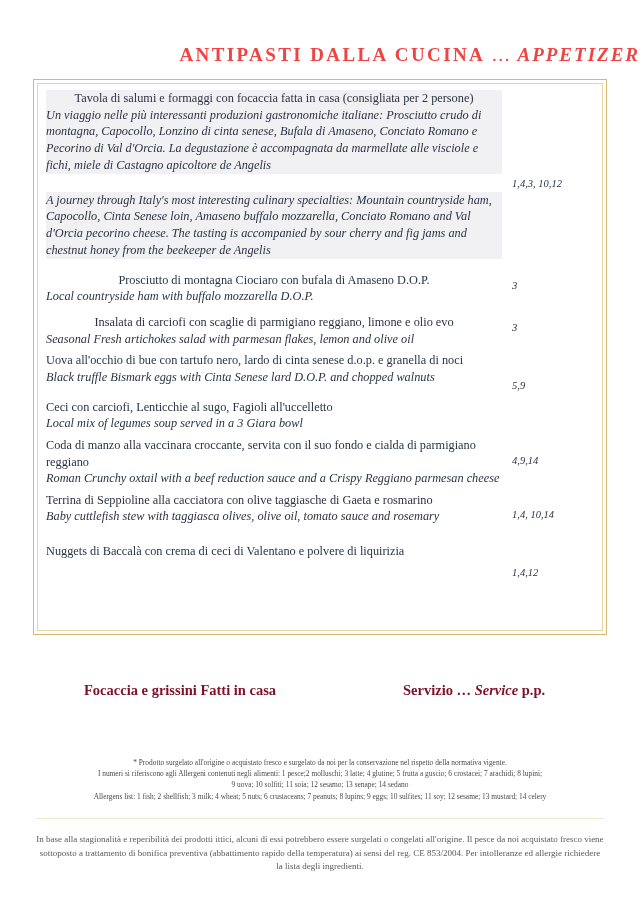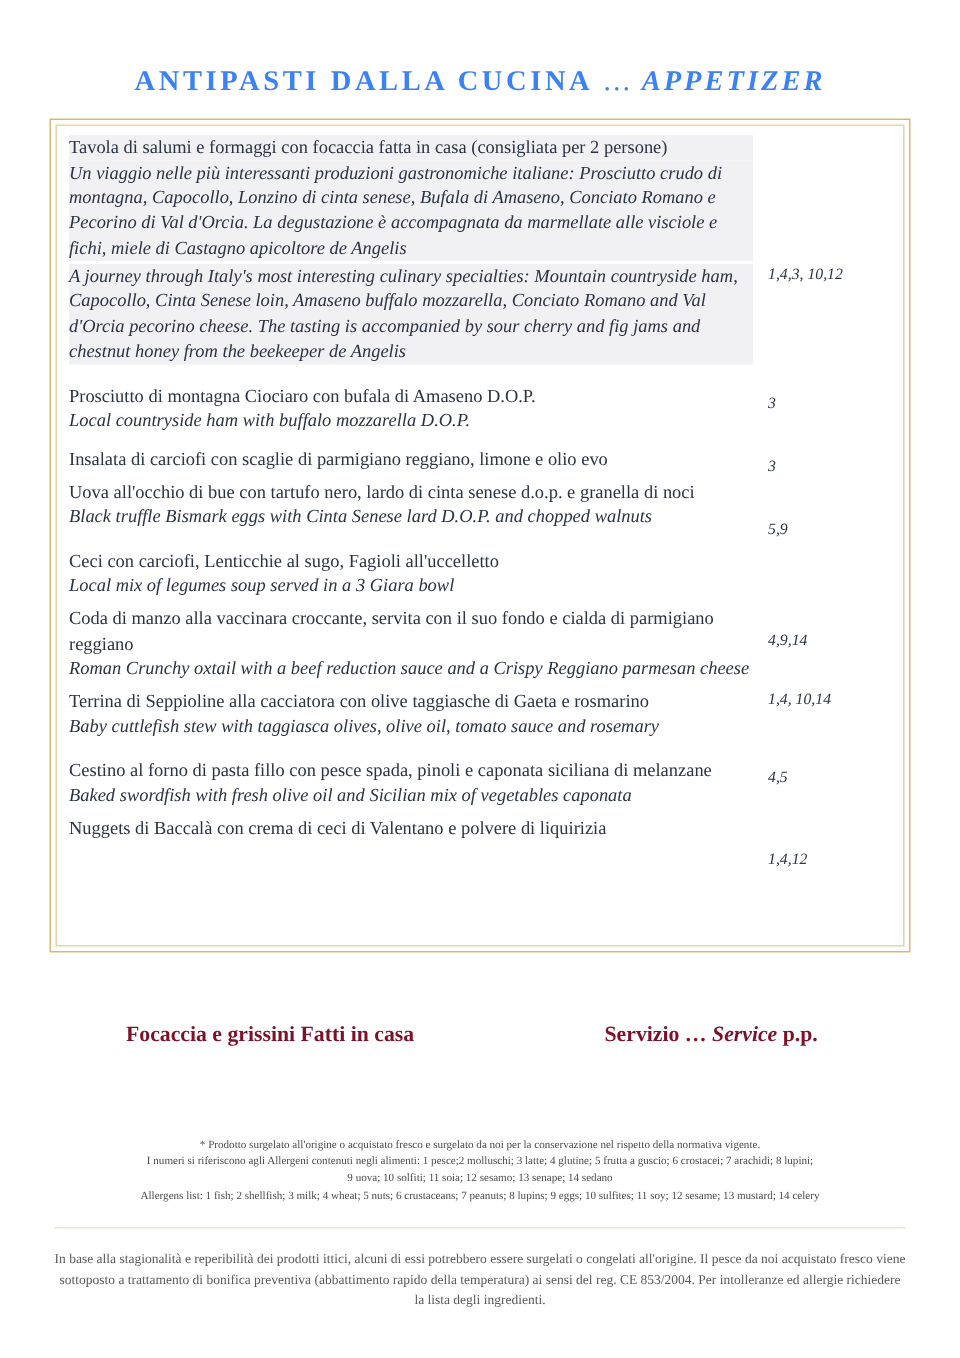--- a/index.html
+++ b/index.html
@@ -11,22 +11,22 @@
     width: 640px;
     height: 905px;
     position: relative;
     font-family: "Liberation Serif", "DejaVu Serif", serif;
     color: #2b3344;
     overflow: hidden;
   }
 
   
   .page-title {
-    text-align: center;
-    color: #3b82f6;
+    text-align: right;
+    color: #ef4444;
     font-size: 19px;
     font-weight: 600;
     letter-spacing: 2.4px;
     margin: 0;
     padding-top: 44px;
     white-space: nowrap;
   }
   .page-title .en {
     font-style: italic;
     letter-spacing: 2.0px;
@@ -71,21 +71,21 @@
     line-height: 16.5px;
     color: #2b3344;
   }
   .it-line .ital { font-style: italic; }
   .en-line {
     font-size: 12.3px;
     line-height: 16.8px;
     font-style: italic;
     color: #2b3344;
   }
-  .indent { padding-left: 0; }
+  .indent { padding-left: 0; text-align: center; }
 
   .allergens {
     position: absolute;
     right: 6px;
     font-size: 10.5px;
     font-style: italic;
     line-height: 12.5px;
     color: #2b3344;
     text-align: left;
     width: 74px;
@@ -166,36 +166,37 @@
   <span class="dots">…</span>
   <span class="en">APPETIZER</span>
 </h1>
 
 <div class="menu-frame">
   <div class="menu-frame-inner">
 
     <div class="item highlight">
       <div class="it-line indent">Tavola di salumi e formaggi con focaccia fatta in casa (consigliata per 2 persone)</div>
       <div class="en-line">Un viaggio nelle più interessanti produzioni gastronomiche italiane: Prosciutto crudo di montagna, Capocollo, Lonzino di cinta senese, Bufala di Amaseno, Conciato Romano e Pecorino di Val d'Orcia. La degustazione è accompagnata da marmellate alle visciole e fichi, miele di Castagno apicoltore de Angelis</div>
-      <div class="en-line" style="margin-top:2px;">A journey through Italy's most interesting culinary specialties: Mountain countryside ham, Capocollo, Cinta Senese loin, Amaseno buffalo mozzarella, Conciato Romano and Val d'Orcia pecorino cheese. The tasting is accompanied by sour cherry and fig jams and chestnut honey from the beekeeper de Angelis</div>
+      <div class="en-line" style="margin-top:18px;">A journey through Italy's most interesting culinary specialties: Mountain countryside ham, Capocollo, Cinta Senese loin, Amaseno buffalo mozzarella, Conciato Romano and Val d'Orcia pecorino cheese. The tasting is accompanied by sour cherry and fig jams and chestnut honey from the beekeeper de Angelis</div>
       <div class="allergens" style="top:88px;">1,4,3, 10,12</div>
     </div>
 
     <div class="spacer-md"></div>
 
     <div class="item">
       <div class="it-line indent">Prosciutto di montagna Ciociaro con bufala di Amaseno D.O.P.</div>
       <div class="en-line">Local countryside ham with buffalo mozzarella D.O.P.</div>
       <div class="allergens" style="top:8px;">3</div>
     </div>
 
     <div class="spacer-sm"></div>
 
     <div class="item">
       <div class="it-line indent">Insalata di carciofi con scaglie di parmigiano reggiano, limone e olio evo</div>
+      <div class="en-line">Seasonal Fresh artichokes salad with parmesan flakes, lemon and olive oil</div>
       <div class="allergens" style="top:8px;">3</div>
     </div>
 
     <div class="spacer-xs"></div>
 
     <div class="item">
       <div class="it-line">Uova all'occhio di bue con tartufo nero, lardo di cinta senese d.o.p. e granella di noci</div>
       <div class="en-line">Black truffle Bismark eggs with Cinta Senese lard D.O.P. and chopped walnuts</div>
       <div class="allergens" style="top:28px;">5,9</div>
     </div>
@@ -214,30 +215,25 @@
       <div class="it-line">Coda di manzo alla vaccinara croccante, servita con il suo fondo e cialda di parmigiano reggiano</div>
       <div class="en-line">Roman Crunchy oxtail with a beef reduction sauce and a Crispy Reggiano parmesan cheese</div>
       <div class="allergens" style="top:18px;">4,9,14</div>
     </div>
 
     <div class="spacer-xs"></div>
 
     <div class="item">
       <div class="it-line">Terrina di Seppioline alla cacciatora con olive taggiasche di Gaeta e rosmarino</div>
       <div class="en-line">Baby cuttlefish stew with taggiasca olives, olive oil, tomato sauce and rosemary</div>
-      <div class="allergens" style="top:2px;">1,4, 10,14</div>
+      <div class="allergens" style="top:17px;">1,4, 10,14</div>
     </div>
 
     <div class="spacer-md"></div>
 
-    <div class="item">
-      <div class="it-line">Cestino al forno di pasta fillo con pesce spada, pinoli e caponata siciliana di melanzane</div>
-      <div class="en-line">Baked swordfish with fresh olive oil and Sicilian mix of vegetables caponata</div>
-      <div class="allergens" style="top:8px;">4,5</div>
-    </div>
 
     <div class="spacer-xs"></div>
 
     <div class="item">
       <div class="it-line">Nuggets di Baccalà con crema di ceci di Valentano e polvere di liquirizia</div>
       <div class="allergens" style="top:14px;margin-top:10px;">1,4,12</div>
     </div>
 
   </div>
 </div>

